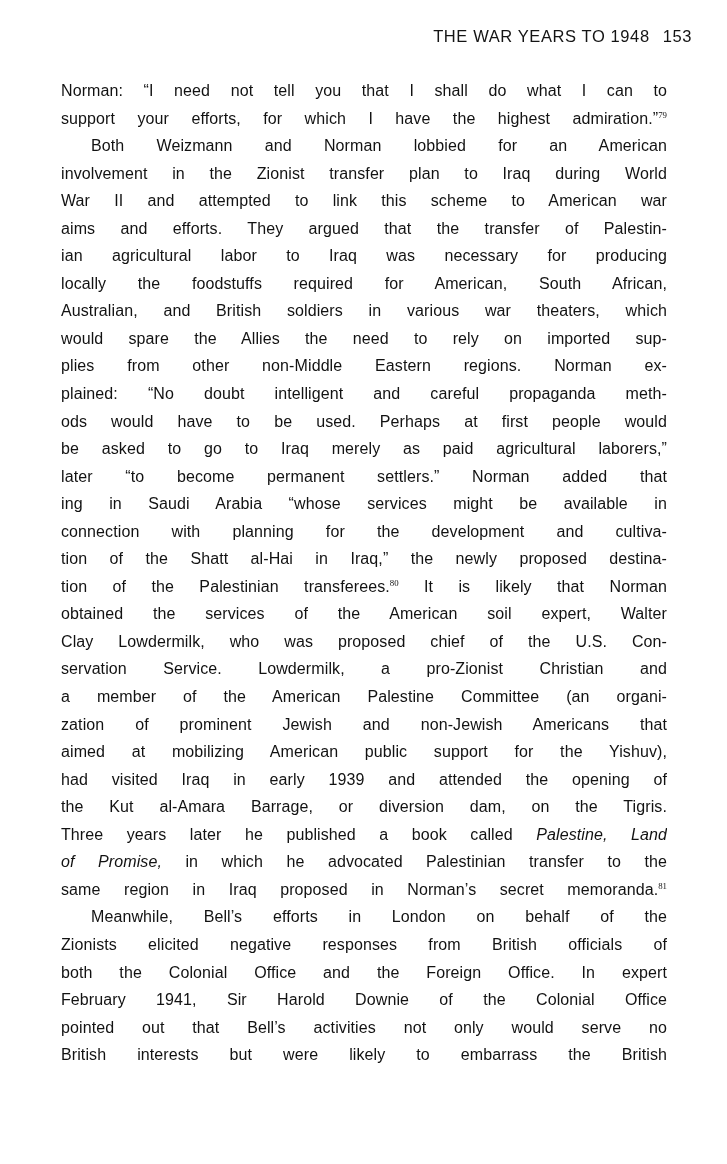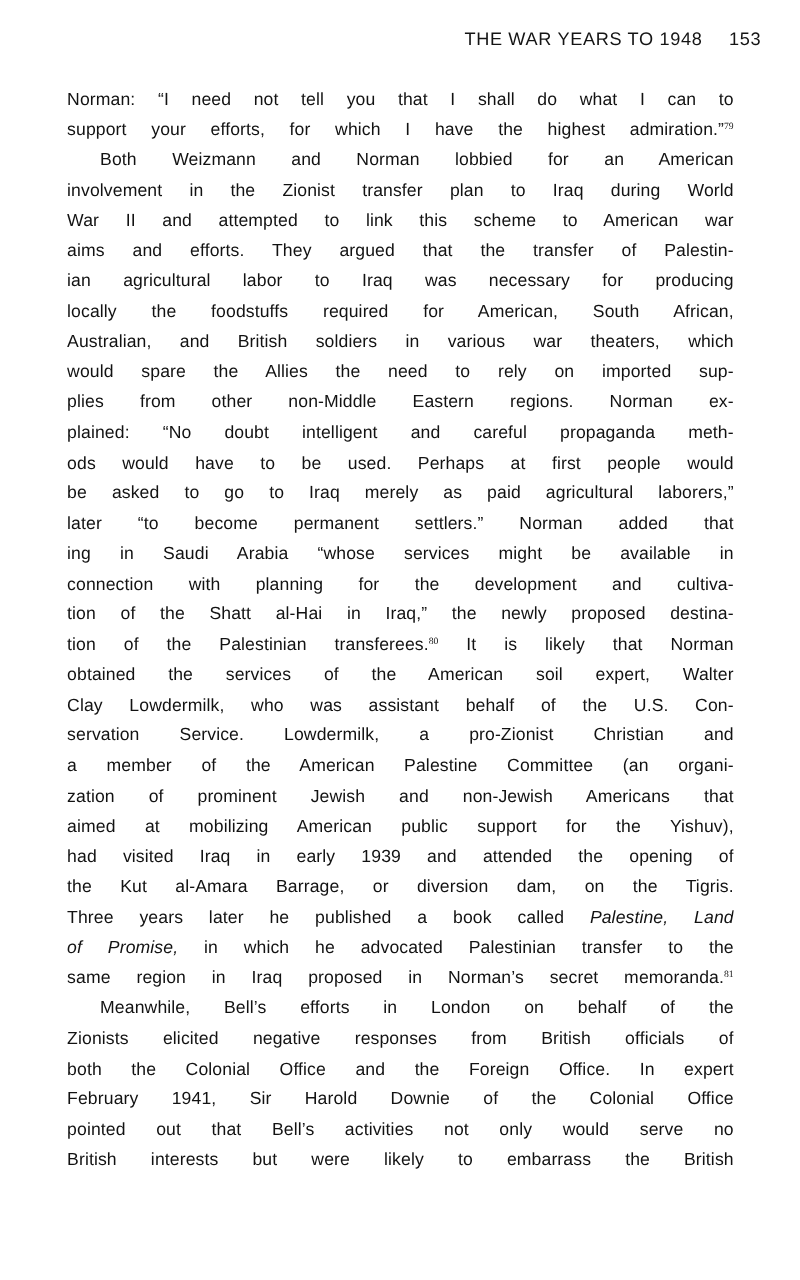--- a/index.html
+++ b/index.html
@@ -11,21 +11,21 @@
     font-family: "Liberation Sans", sans-serif;
     color: #161616;
     overflow: hidden;
   }
   .running-head {
     position: absolute;
     top: 27px;
     right: 35px;
     display: flex;
     align-items: center;
-    gap: 24px;
+    gap: 13px;
     font-size: 16.5px;
     letter-spacing: 0.6px;
     font-weight: 500;
     color: #141414;
     white-space: nowrap;
   }
   .page-body {
     position: absolute;
     left: 61px;
     top: 77px;
@@ -77,21 +77,21 @@
       <div class="line"><span>plies from other non-Middle Eastern regions. Norman ex-</span></div>
       <div class="line"><span>plained: “No doubt intelligent and careful propaganda meth-</span></div>
       <div class="line"><span>ods would have to be used. Perhaps at first people would</span></div>
       <div class="line"><span>be asked to go to Iraq merely as paid agricultural laborers,”</span></div>
       <div class="line"><span>later “to become permanent settlers.” Norman added that</span></div>
       <div class="line"><span>ing in Saudi Arabia “whose services might be available in</span></div>
       <div class="line"><span>connection with planning for the development and cultiva-</span></div>
       <div class="line"><span>tion of the Shatt al-Hai in Iraq,” the newly proposed destina-</span></div>
       <div class="line"><span>tion of the Palestinian transferees.</span><sup>80</sup><span> It is likely that Norman</span></div>
       <div class="line"><span>obtained the services of the American soil expert, Walter</span></div>
-      <div class="line"><span>Clay Lowdermilk, who was assistant behalf of the U.S. Con-</span></div>
+      <div class="line"><span>Clay Lowdermilk, who was proposed chief of the U.S. Con-</span></div>
       <div class="line"><span>servation Service. Lowdermilk, a pro-Zionist Christian and</span></div>
       <div class="line"><span>a member of the American Palestine Committee (an organi-</span></div>
       <div class="line"><span>zation of prominent Jewish and non-Jewish Americans that</span></div>
       <div class="line"><span>aimed at mobilizing American public support for the Yishuv),</span></div>
       <div class="line"><span>had visited Iraq in early 1939 and attended the opening of</span></div>
       <div class="line"><span>the Kut al-Amara Barrage, or diversion dam, on the Tigris.</span></div>
       <div class="line"><span>Three years later he published a book called </span><em>Palestine, Land</em></div>
       <div class="line"><em>of Promise,</em><span> in which he advocated Palestinian transfer to the</span></div>
       <div class="line"><span>same region in Iraq proposed in Norman’s secret memoranda.</span><sup>81</sup></div>
     </div>

